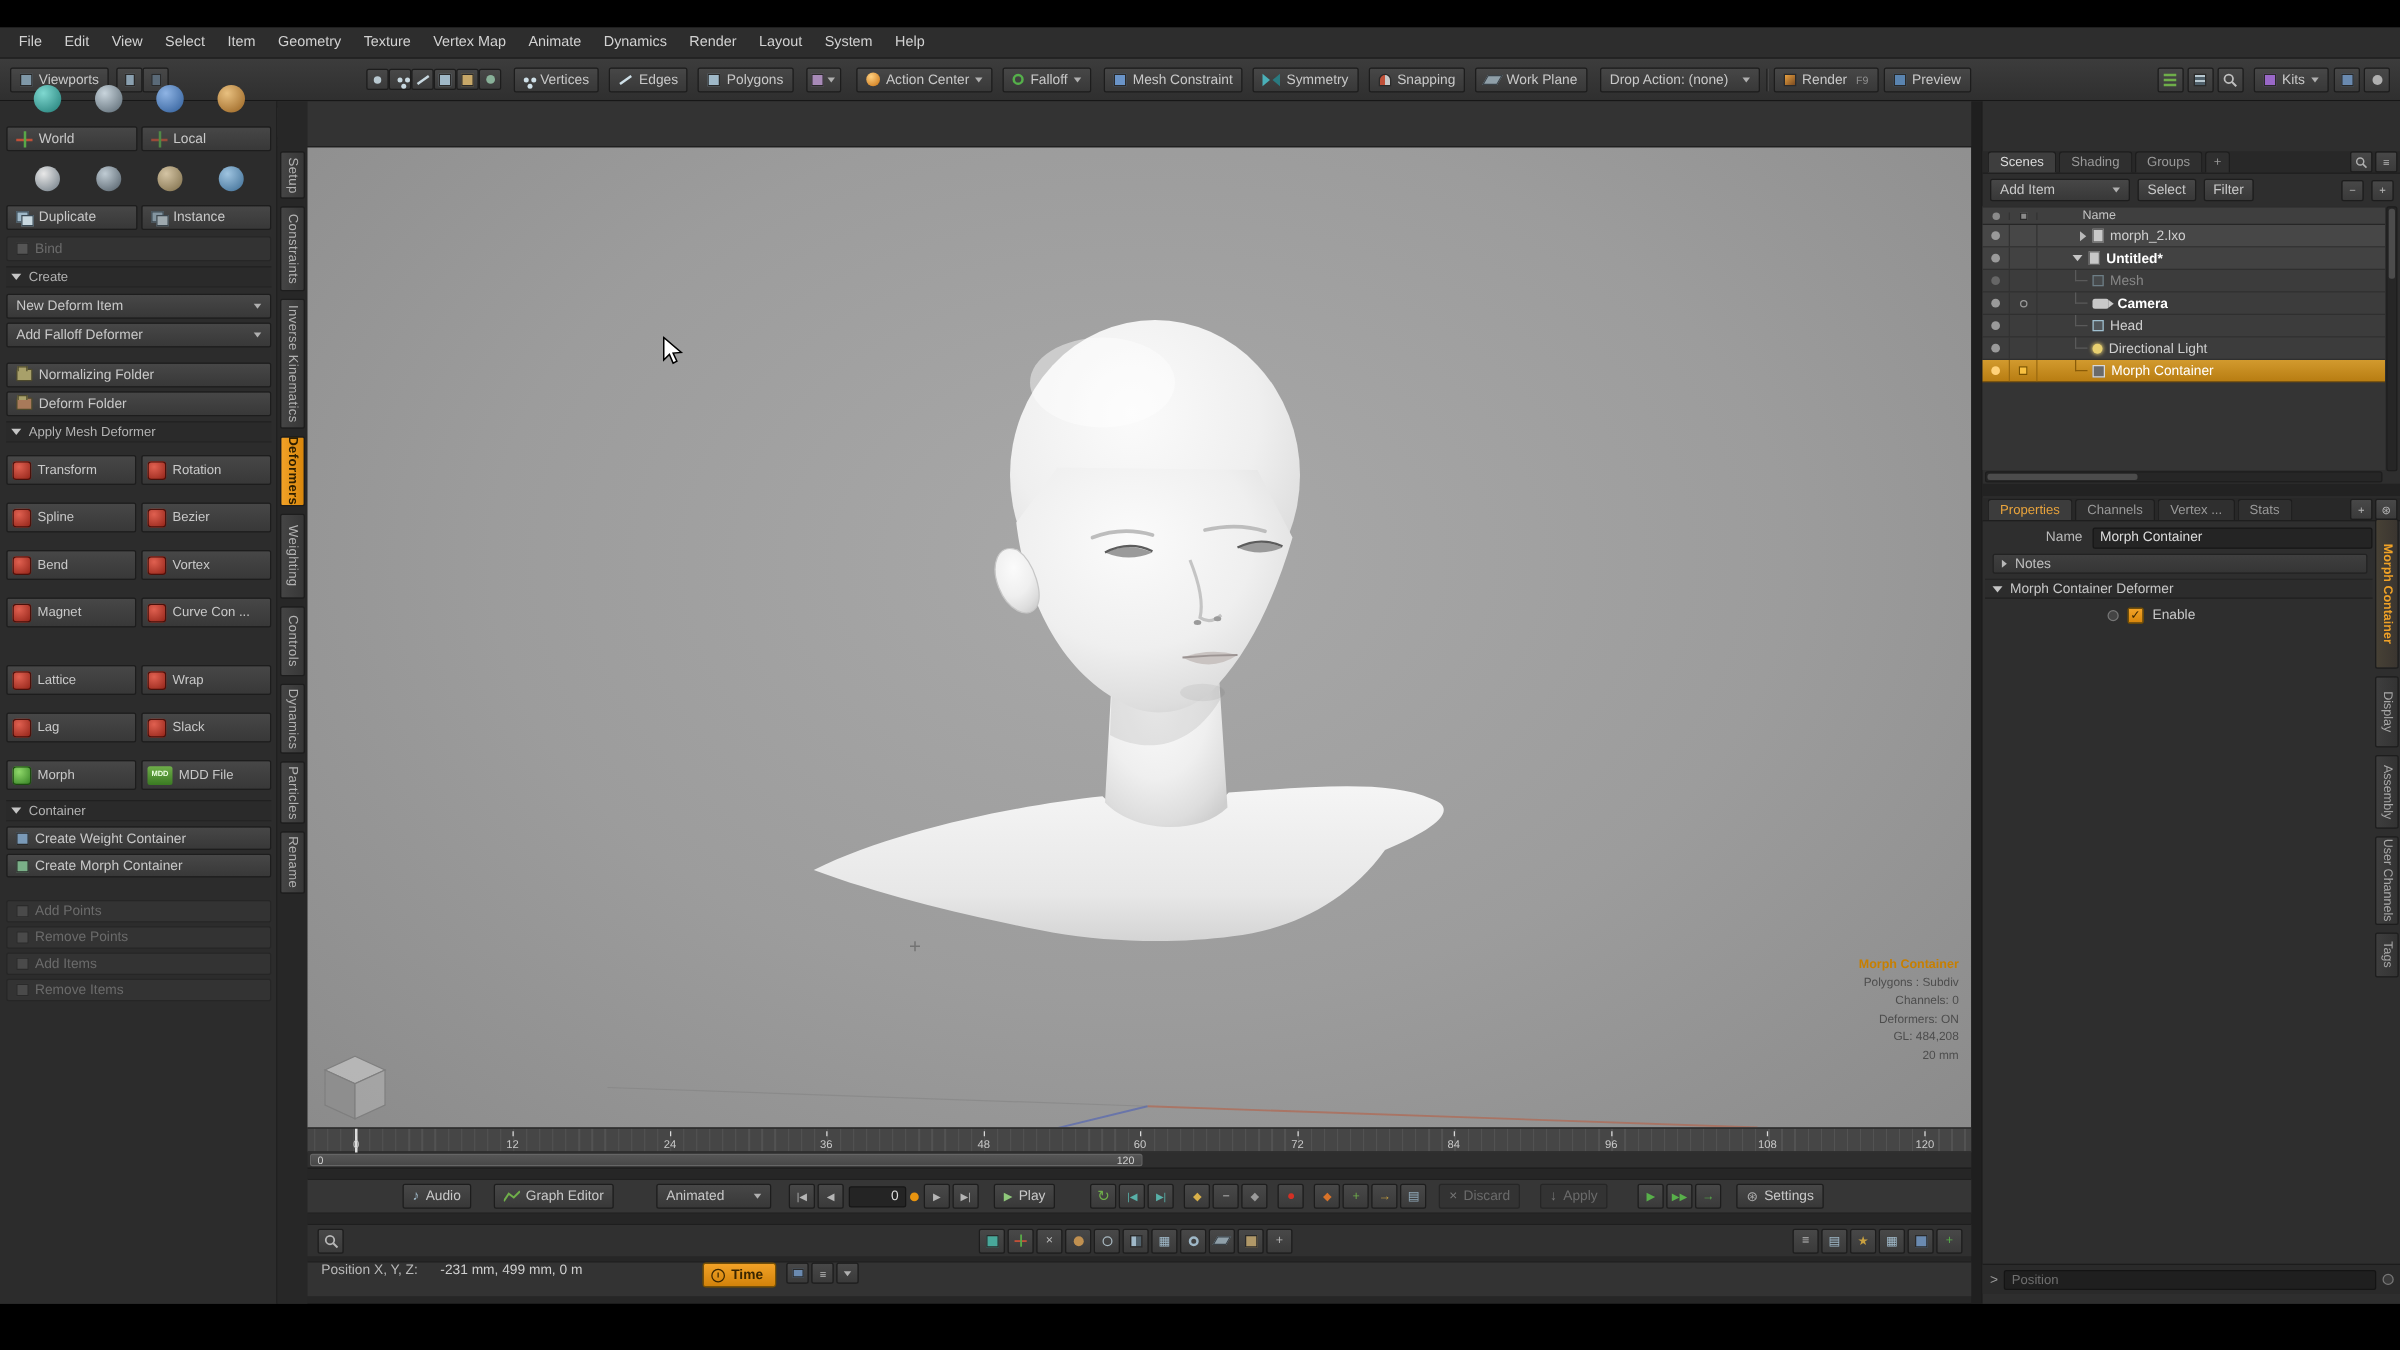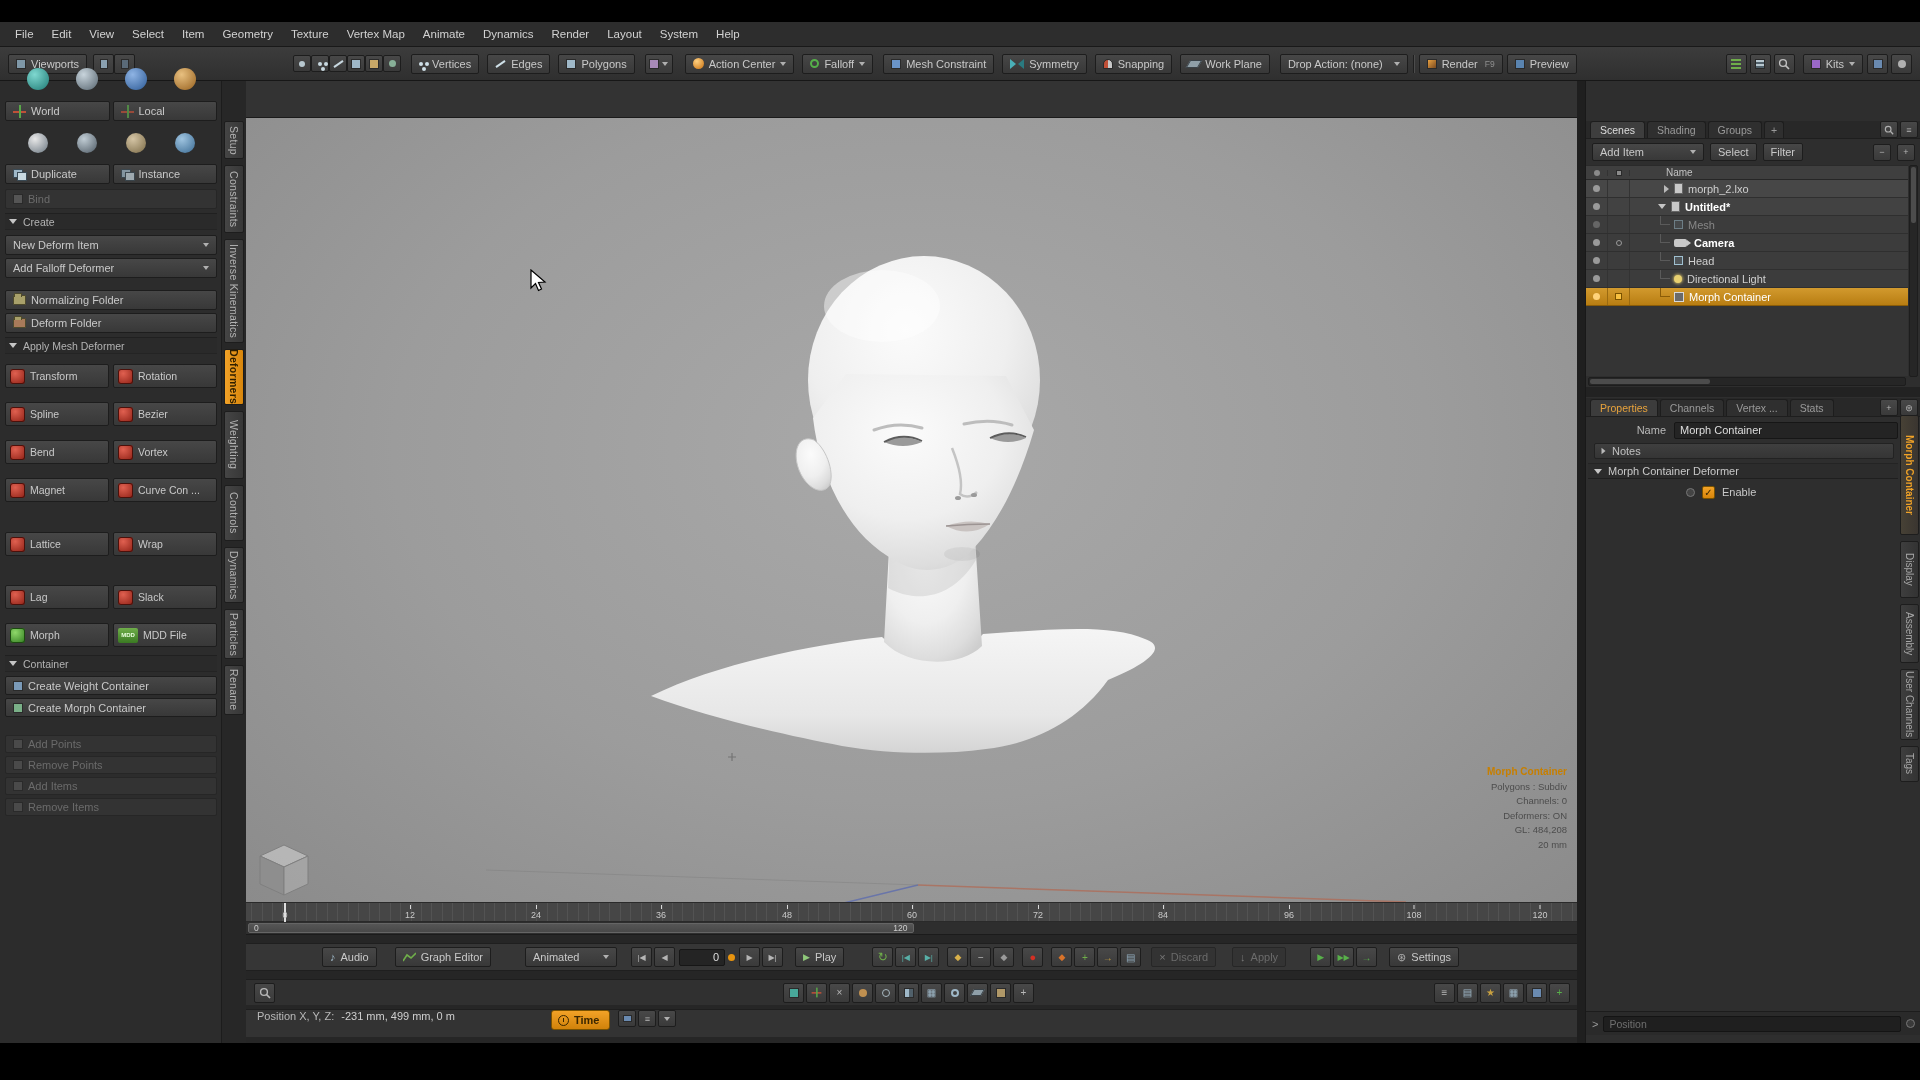--- a/index.html
+++ b/index.html
@@ -547,21 +547,21 @@
     <div class="gridrow" style="margin-top:30px">
       <button class="btn">
           <span class="dic"></span>
           <span>Lattice</span>
         </button>
       <button class="btn">
           <span class="dic"></span>
           <span>Wrap</span>
         </button>
     </div>
-    <div class="gridrow" style="margin-top:29px">
+    <div class="gridrow" style="margin-top:14px">
       <button class="btn">
           <span class="dic"></span>
           <span>Lag</span>
         </button>
       <button class="btn">
           <span class="dic"></span>
           <span>Slack</span>
         </button>
     </div>
     <div class="gridrow" style="margin-top:14px">
@@ -849,21 +849,21 @@
     <span class="ibtn" style="margin-left:2px">
         <span class="sqic" style="background:#6a8ab0"></span>
       </span>
     <span class="ibtn" style="margin-left:2px">
         <span style="color:#58b04a">+</span>
       </span>
   </div>
 
   <div class="statusrow">
     <span style="margin-left:11px;color:#b9b9b9">Position X, Y, Z:</span>
-    <span style="margin-left:7px;color:#cfcfcf">-231 mm, 499 mm, 0 m</span>
+    <span style="margin-left:18px;color:#cfcfcf">-231 mm, 499 mm, 0 m</span>
     <span class="timepill" style="margin-left:96px">
       <span class="clockic"></span>
       <span>Time</span>
     </span>
     <span class="ibtn sm" style="margin-left:8px">
         <span class="sqic" style="width:9px;height:7px;background:#6a8ab0"></span>
       </span>
     <span class="ibtn sm" style="margin-left:2px">
         <span style="color:#b8b8b8">≡</span>
       </span>

